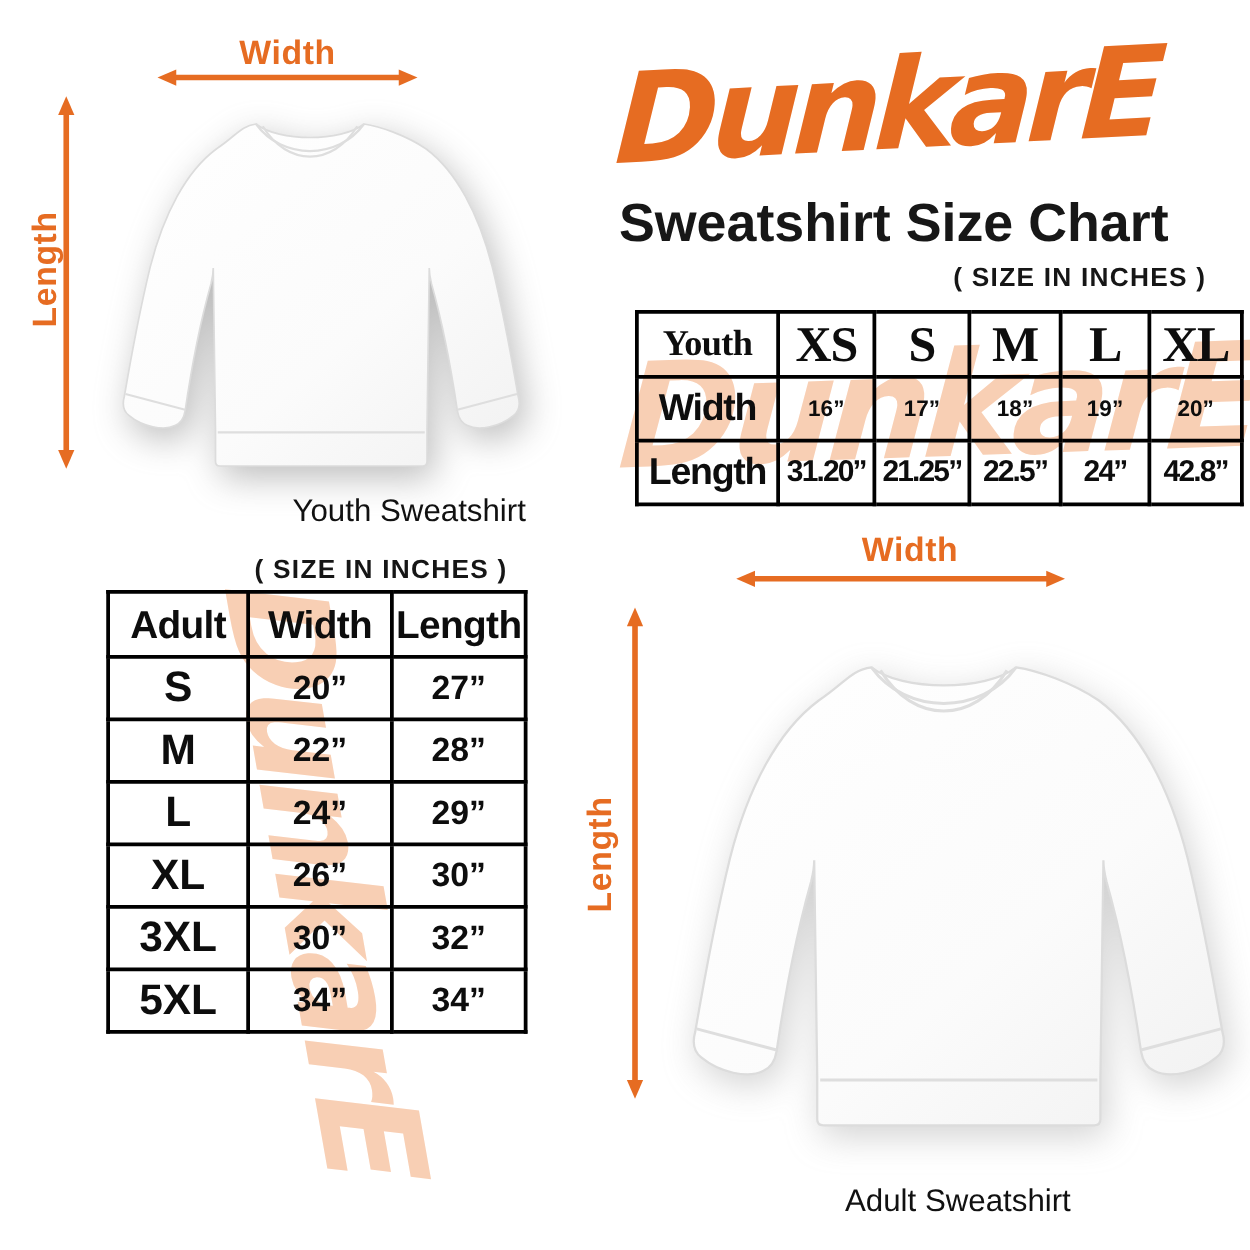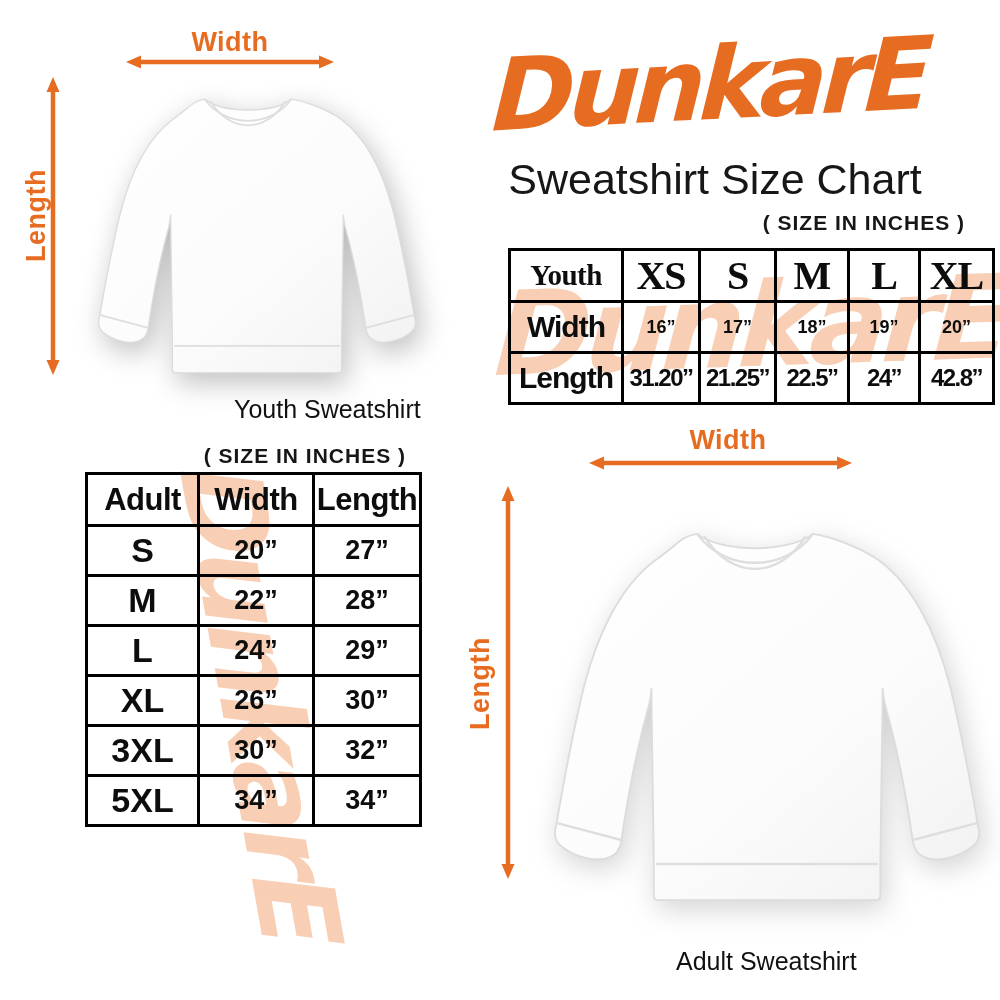--- a/index.html
+++ b/index.html
@@ -22,21 +22,21 @@
     text-align:center;line-height:145px;
     font-family:"DejaVu Sans", sans-serif;
     font-weight:bold;font-style:italic;
     font-size:100px;letter-spacing:-6px;
     color:var(--accent);
     transform:rotate(-3deg) skewX(-6deg);
     z-index:3;white-space:nowrap;
   }
   .title{
     left:440px;top:155px;width:550px;
-    text-align:center;font-size:43px;font-weight:normal;
+    text-align:center;font-size:43px;font-weight:bold;
     letter-spacing:0px;color:#171717;z-index:3;
   }
   .size-note-top{
     left:620px;top:211px;width:345px;
     text-align:right;font-size:21px;font-weight:bold;
     letter-spacing:1px;z-index:3;
   }
   .size-note-adult{
     left:200px;top:444px;width:206px;
     text-align:right;font-size:21px;font-weight:bold;

